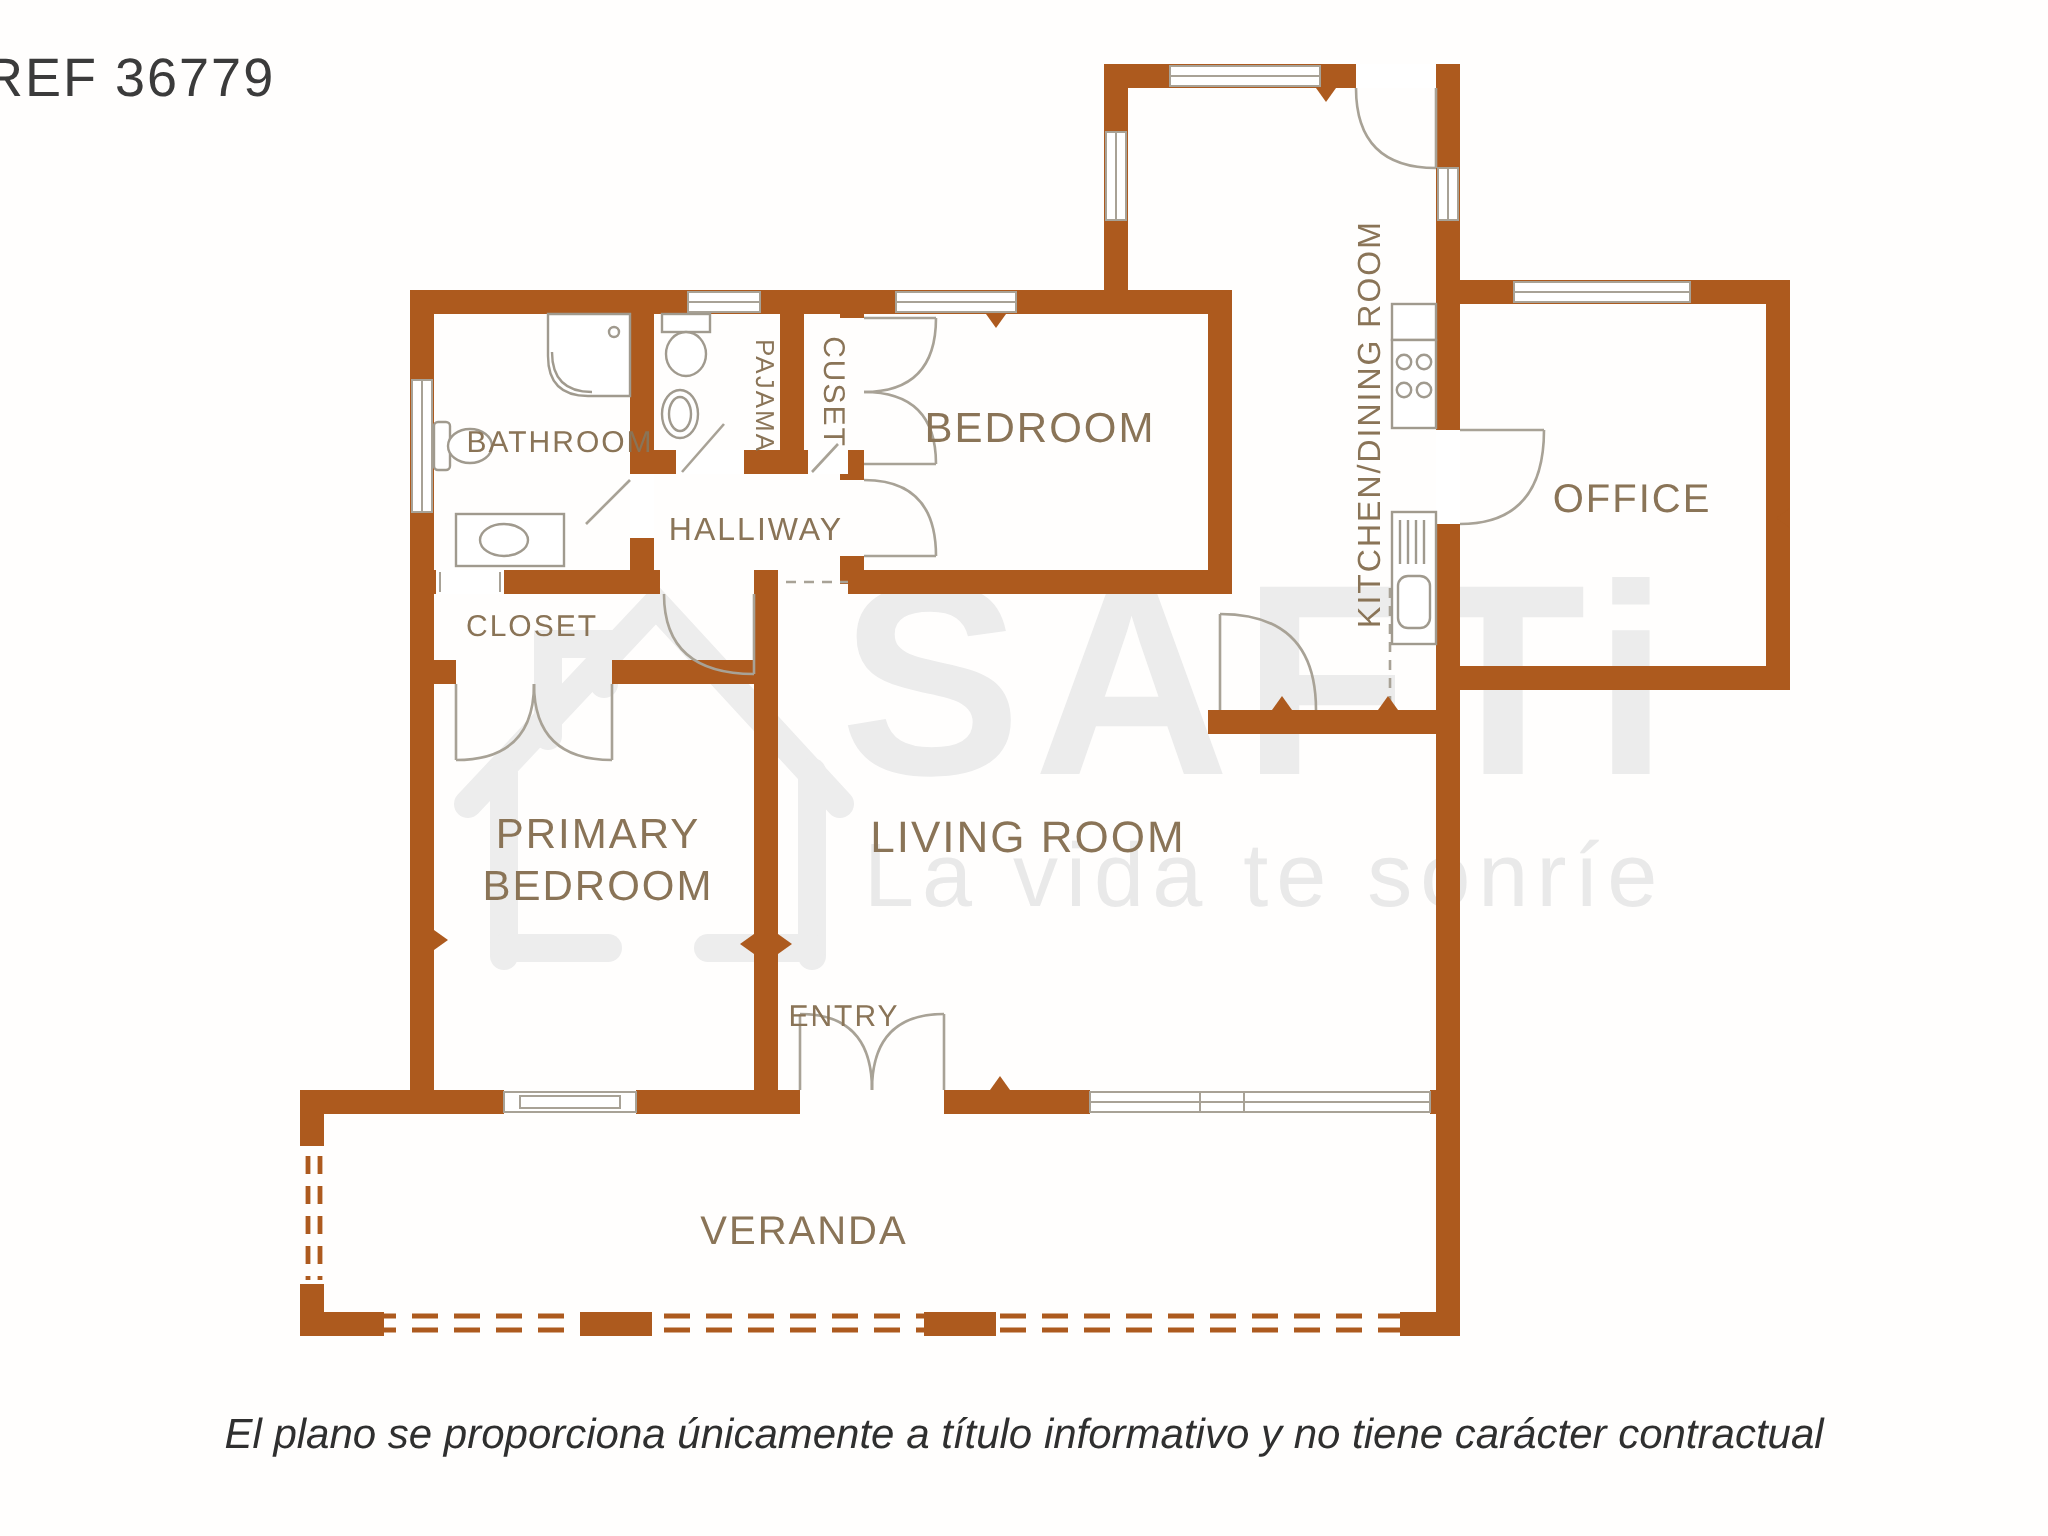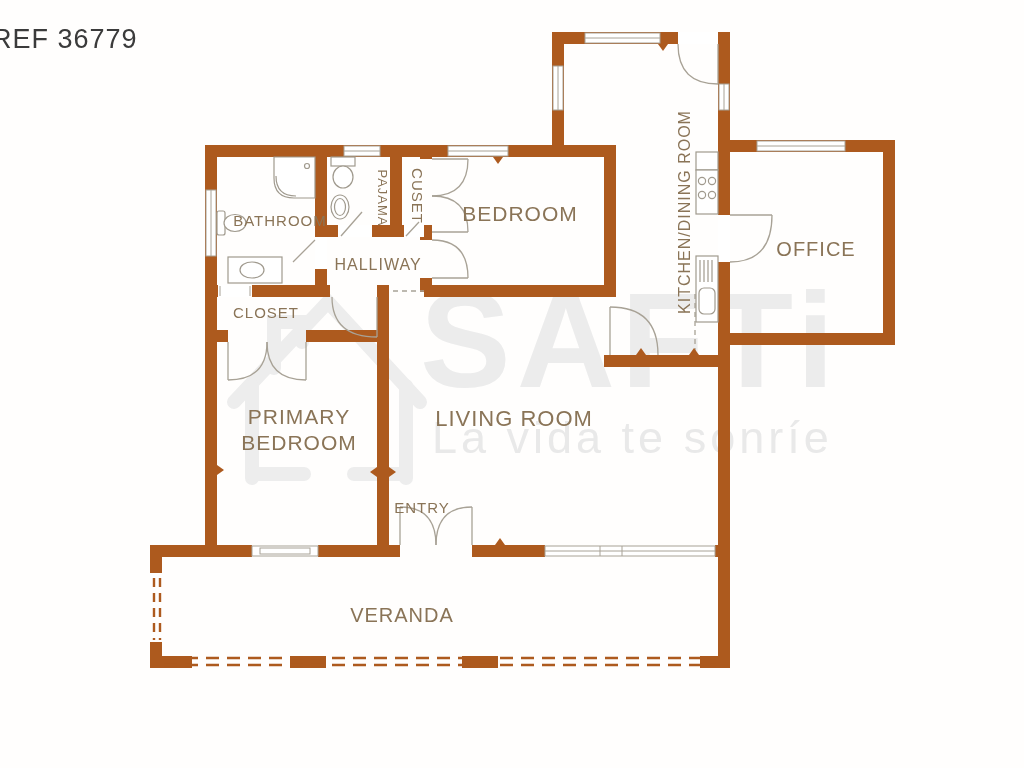--- a/index.html
+++ b/index.html
@@ -222,13 +222,14 @@
       <text x="266" y="318" font-size="15">CLOSET</text>
       <text x="299" y="424" font-size="21" letter-spacing="2">PRIMARY</text>
       <text x="299" y="450" font-size="21" letter-spacing="2">BEDROOM</text>
       <text x="514" y="426" font-size="22" letter-spacing="2">LIVING ROOM</text>
       <text x="422" y="513" font-size="15">ENTRY</text>
       <text x="402" y="622" font-size="20" letter-spacing="2">VERANDA</text>
     </g>
   </svg>
 
   <div class="ref">REF 36779</div>
+  <div class="disclaimer">El plano se proporciona únicamente a título informativo y no tiene carácter contractual</div>
 </div>
 
 </body></html>

